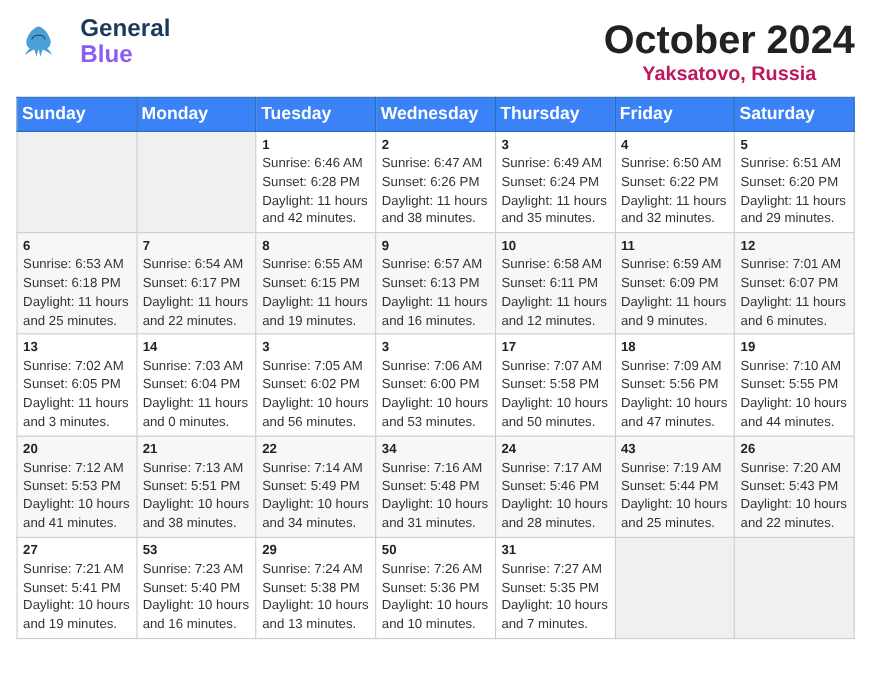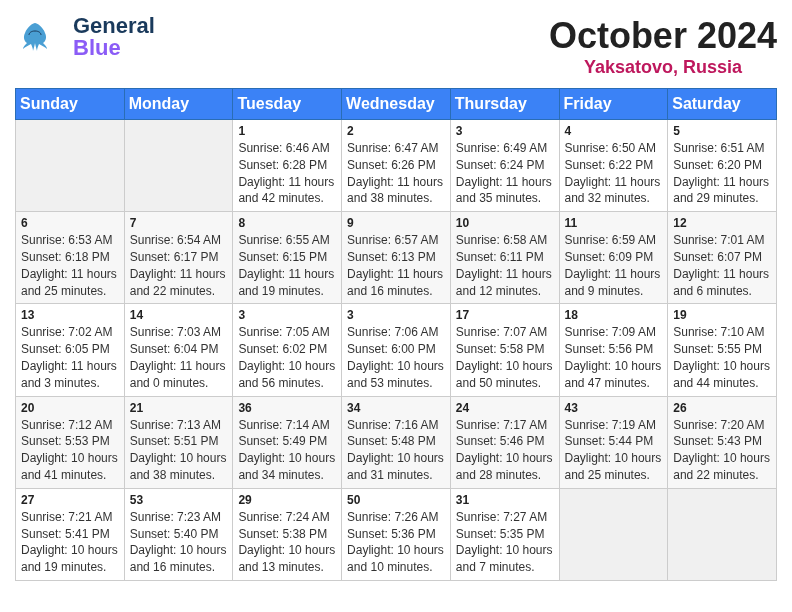--- a/index.html
+++ b/index.html
@@ -208,21 +208,21 @@
       <tr>
         <td>
           <span class="day-num">20</span>
           <div class="day-info">Sunrise: 7:12 AM<br>Sunset: 5:53 PM<br>Daylight: 10 hours and 41 minutes.</div>
         </td>
         <td>
           <span class="day-num">21</span>
           <div class="day-info">Sunrise: 7:13 AM<br>Sunset: 5:51 PM<br>Daylight: 10 hours and 38 minutes.</div>
         </td>
         <td>
-          <span class="day-num">36</span>
+          <span class="day-num">22</span>
           <div class="day-info">Sunrise: 7:14 AM<br>Sunset: 5:49 PM<br>Daylight: 10 hours and 34 minutes.</div>
         </td>
         <td>
           <span class="day-num">34</span>
           <div class="day-info">Sunrise: 7:16 AM<br>Sunset: 5:48 PM<br>Daylight: 10 hours and 31 minutes.</div>
         </td>
         <td>
           <span class="day-num">24</span>
           <div class="day-info">Sunrise: 7:17 AM<br>Sunset: 5:46 PM<br>Daylight: 10 hours and 28 minutes.</div>
         </td>

